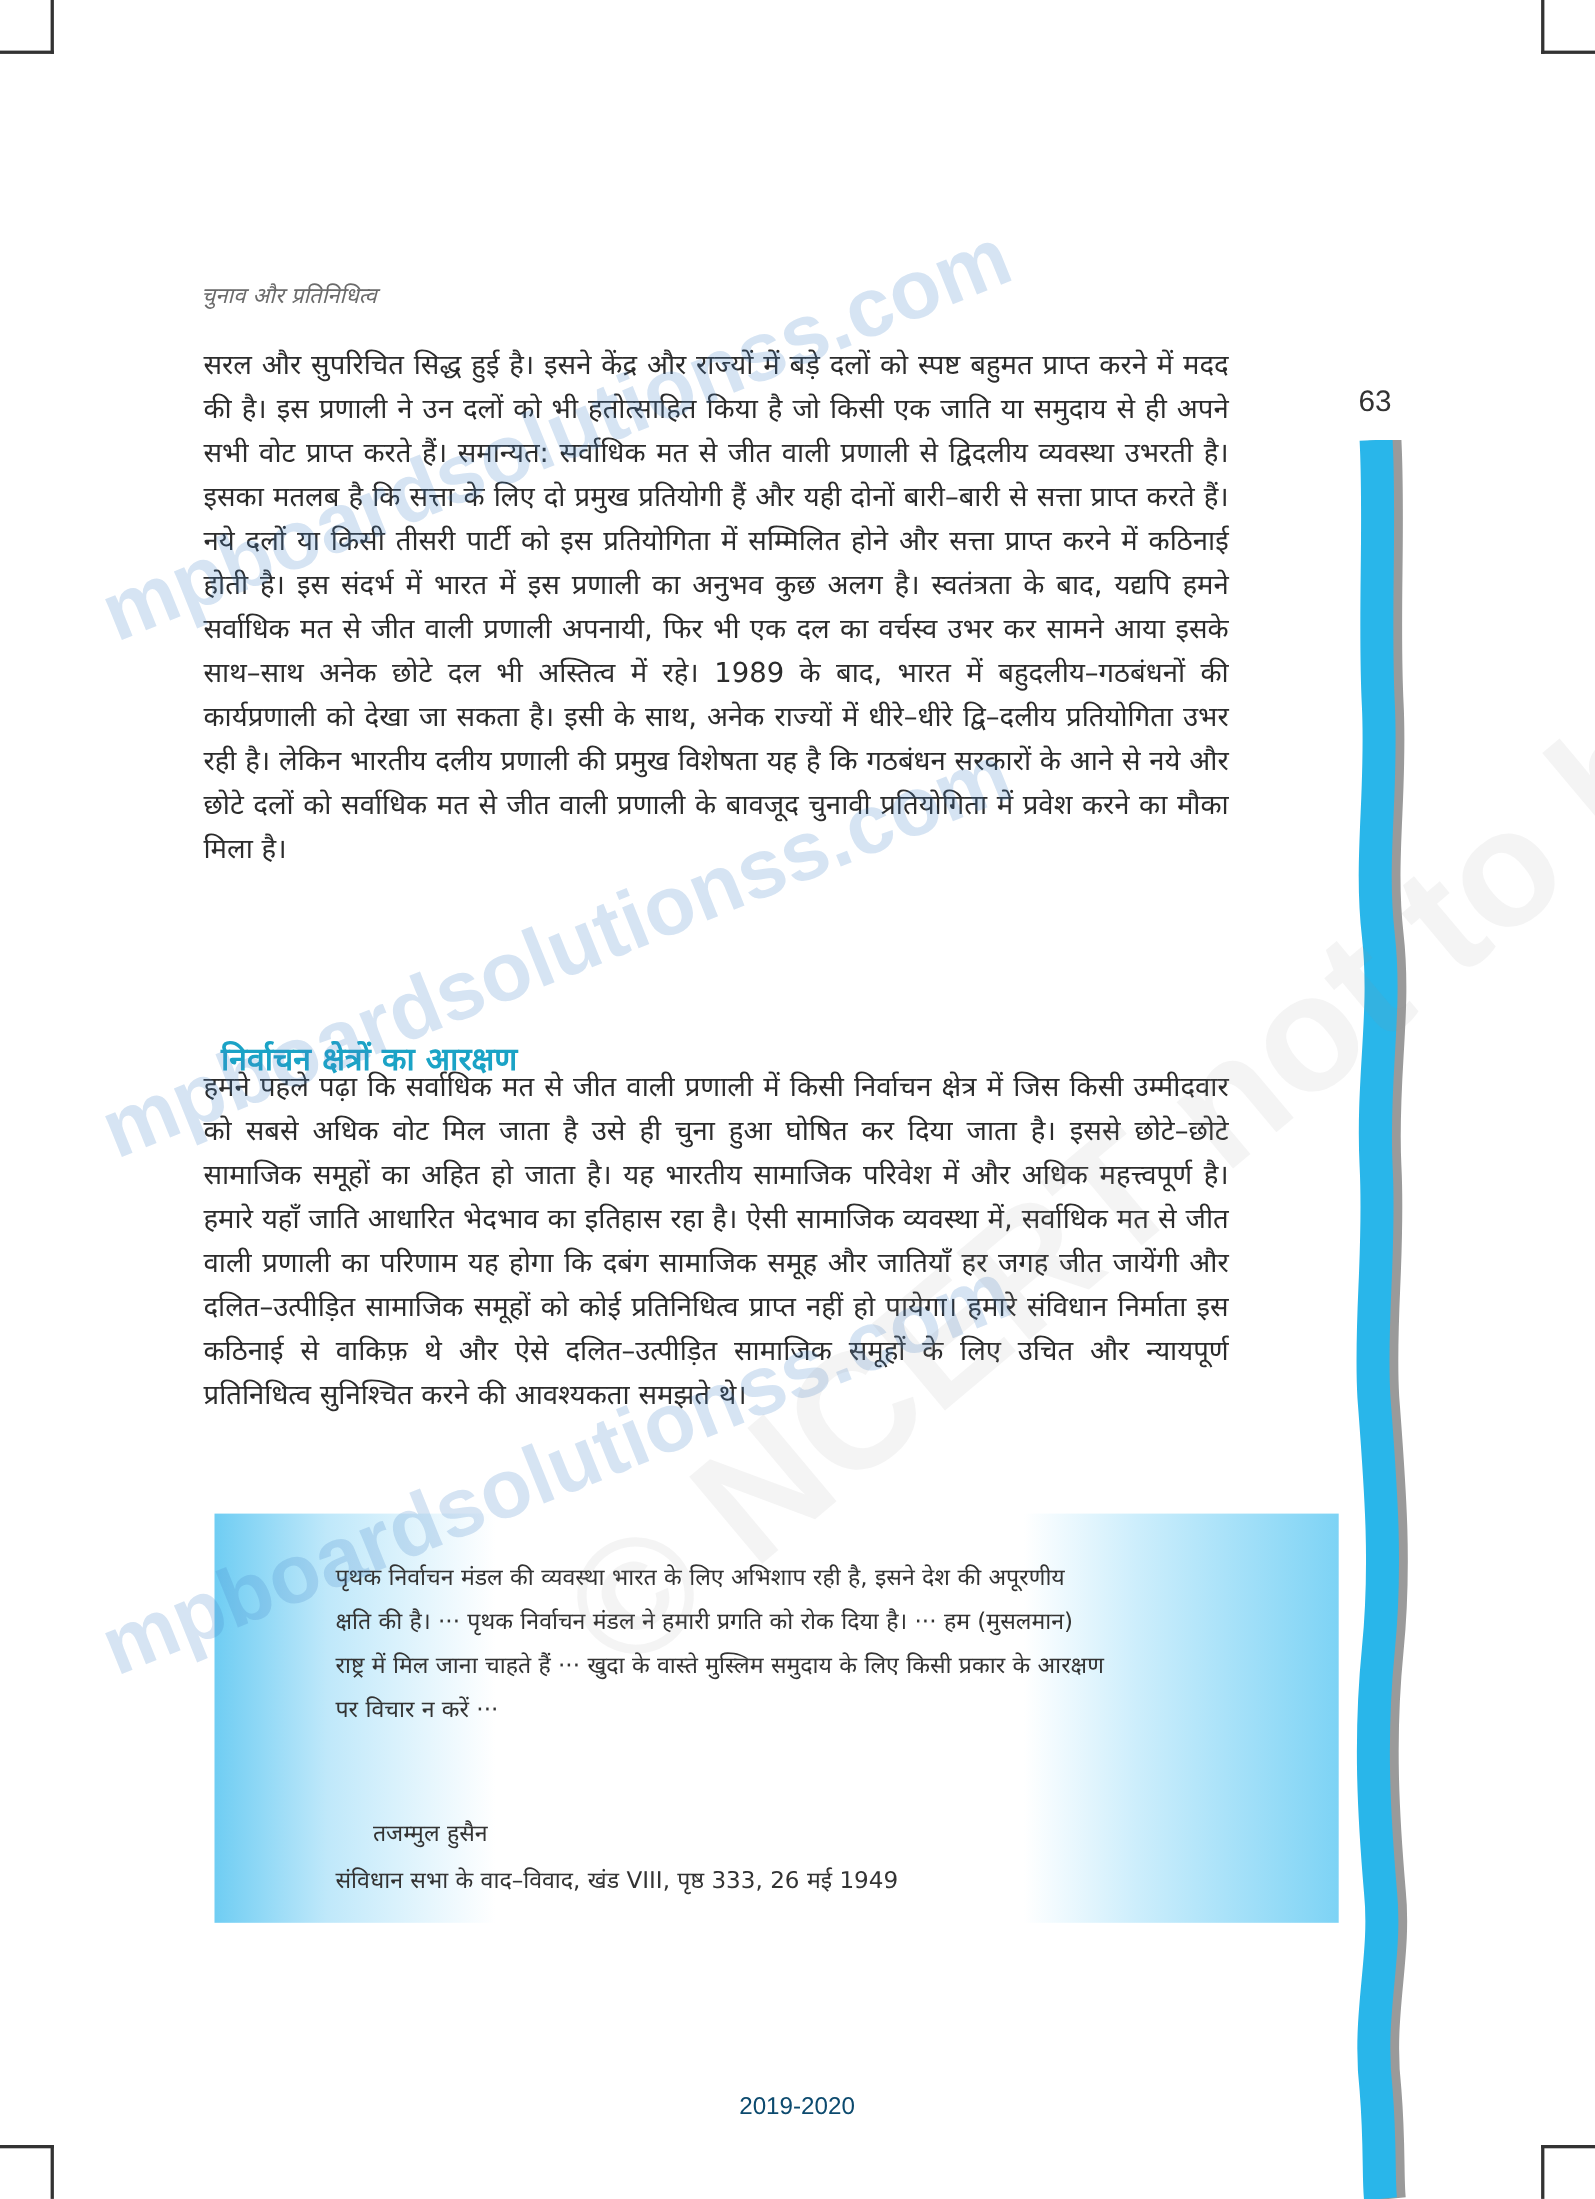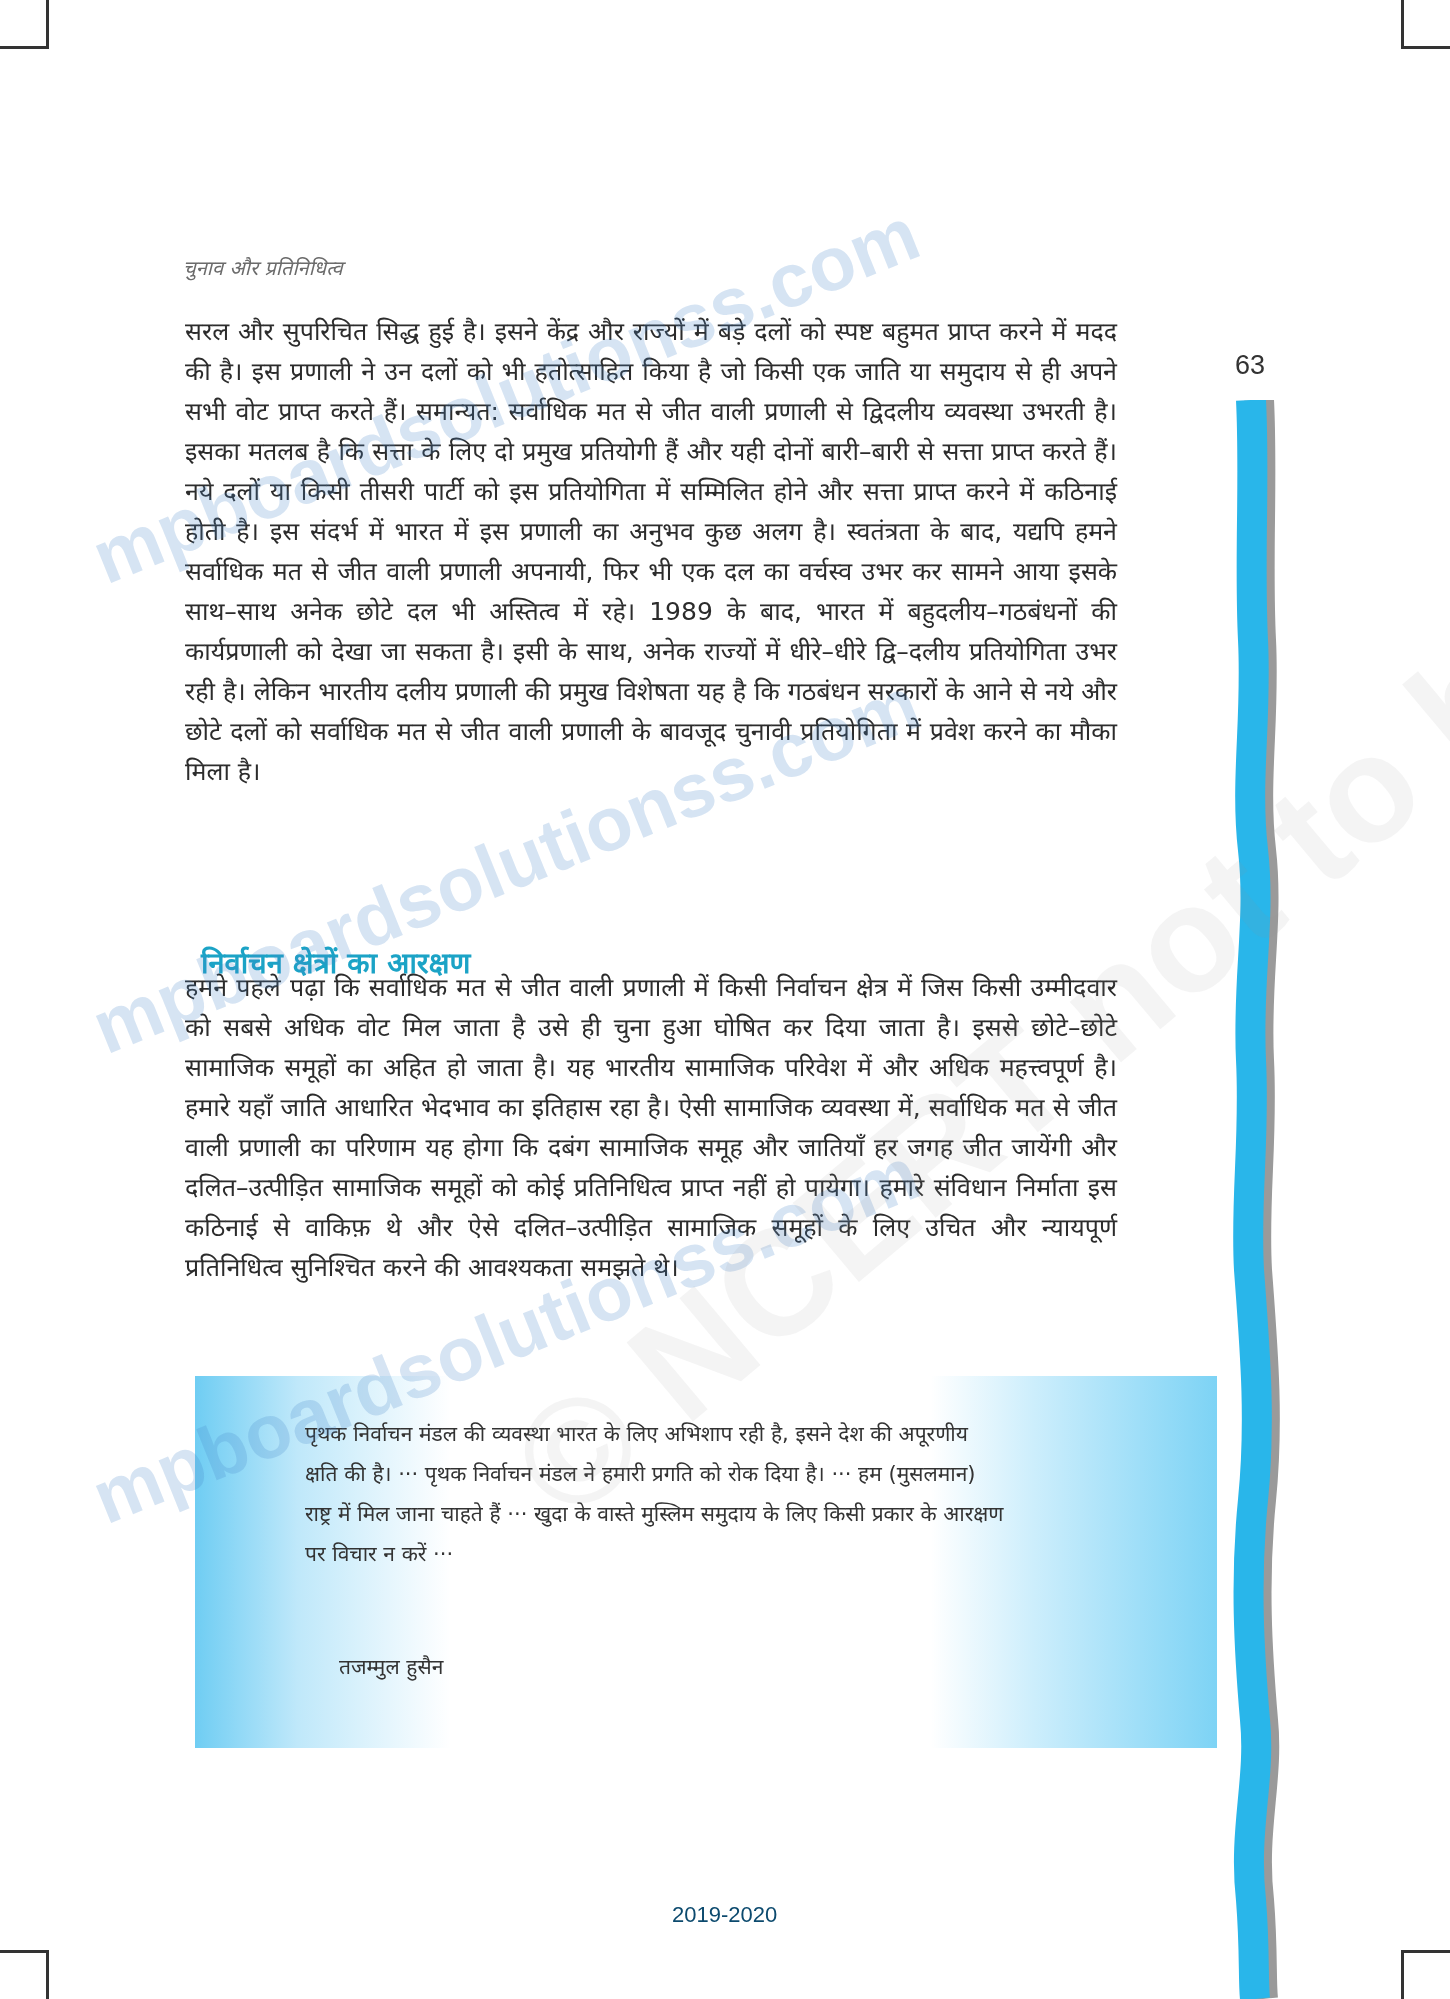--- a/index.html
+++ b/index.html
@@ -84,20 +84,21 @@
 
 <p class="content para para1" style="position:absolute;">सरल और सुपरिचित सिद्ध हुई है। इसने केंद्र और राज्यों में बड़े दलों को स्पष्ट बहुमत प्राप्त करने में मदद की है। इस प्रणाली ने उन दलों को भी हतोत्साहित किया है जो किसी एक जाति या समुदाय से ही अपने सभी वोट प्राप्त करते हैं। समान्यत: सर्वाधिक मत से जीत वाली प्रणाली से द्विदलीय व्यवस्था उभरती है। इसका मतलब है कि सत्ता के लिए दो प्रमुख प्रतियोगी हैं और यही दोनों बारी–बारी से सत्ता प्राप्त करते हैं। नये दलों या किसी तीसरी पार्टी को इस प्रतियोगिता में सम्मिलित होने और सत्ता प्राप्त करने में कठिनाई होती है। इस संदर्भ में भारत में इस प्रणाली का अनुभव कुछ अलग है। स्वतंत्रता के बाद, यद्यपि हमने सर्वाधिक मत से जीत वाली प्रणाली अपनायी, फिर भी एक दल का वर्चस्व उभर कर सामने आया इसके साथ–साथ अनेक छोटे दल भी अस्तित्व में रहे। 1989 के बाद, भारत में बहुदलीय–गठबंधनों की कार्यप्रणाली को देखा जा सकता है। इसी के साथ, अनेक राज्यों में धीरे–धीरे द्वि–दलीय प्रतियोगिता उभर रही है। लेकिन भारतीय दलीय प्रणाली की प्रमुख विशेषता यह है कि गठबंधन सरकारों के आने से नये और छोटे दलों को सर्वाधिक मत से जीत वाली प्रणाली के बावजूद चुनावी प्रतियोगिता में प्रवेश करने का मौका मिला है।</p>
 
 <h2 class="section-heading">निर्वाचन क्षेत्रों का आरक्षण</h2>
 
 <p class="content para para2" style="position:absolute;">हमने पहले पढ़ा कि सर्वाधिक मत से जीत वाली प्रणाली में किसी निर्वाचन क्षेत्र में जिस किसी उम्मीदवार को सबसे अधिक वोट मिल जाता है उसे ही चुना हुआ घोषित कर दिया जाता है। इससे छोटे–छोटे सामाजिक समूहों का अहित हो जाता है। यह भारतीय सामाजिक परिवेश में और अधिक महत्त्वपूर्ण है। हमारे यहाँ जाति आधारित भेदभाव का इतिहास रहा है। ऐसी सामाजिक व्यवस्था में, सर्वाधिक मत से जीत वाली प्रणाली का परिणाम यह होगा कि दबंग सामाजिक समूह और जातियाँ हर जगह जीत जायेंगी और दलित–उत्पीड़ित सामाजिक समूहों को कोई प्रतिनिधित्व प्राप्त नहीं हो पायेगा। हमारे संविधान निर्माता इस कठिनाई से वाकिफ़ थे और ऐसे दलित–उत्पीड़ित सामाजिक समूहों के लिए उचित और न्यायपूर्ण प्रतिनिधित्व सुनिश्चित करने की आवश्यकता समझते थे।</p>
 
 <div class="quote-box">
   <p class="quote-text">पृथक निर्वाचन मंडल की व्यवस्था भारत के लिए अभिशाप रही है, इसने देश की अपूरणीय क्षति की है। ··· पृथक निर्वाचन मंडल ने हमारी प्रगति को रोक दिया है। ··· हम (मुसलमान) राष्ट्र में मिल जाना चाहते हैं ··· खुदा के वास्ते मुस्लिम समुदाय के लिए किसी प्रकार के आरक्षण पर विचार न करें ···</p>
   <div class="quote-author">तजम्मुल हुसैन</div>
+  <div class="quote-source">संविधान सभा के वाद–विवाद, खंड VIII, पृष्ठ 333, 26 मई 1949</div>
 </div>
 
 <svg class="wave-strip" viewBox="0 0 60 1599" preserveAspectRatio="none">
   <path d="M26 0 C30 80, 24 160, 28 240 C32 320, 20 380, 28 450 C36 520, 22 580, 26 660 C30 740, 20 800, 24 870 C30 950, 36 1020, 28 1100 C20 1180, 24 1250, 30 1320 C36 1380, 18 1430, 26 1500 C30 1550, 28 1580, 30 1599" stroke="#9a9a9a" stroke-width="30" fill="none" transform="translate(8,0)"></path>
   <path d="M26 0 C30 80, 24 160, 28 240 C32 320, 20 380, 28 450 C36 520, 22 580, 26 660 C30 740, 20 800, 24 870 C30 950, 36 1020, 28 1100 C20 1180, 24 1250, 30 1320 C36 1380, 18 1430, 26 1500 C30 1550, 28 1580, 30 1599" stroke="#29b6ea" stroke-width="30" fill="none"></path>
 </svg>
 
 <div class="footer-year">2019-2020</div>
 
 <div class="watermark wm1">mpboardsolutionss.com</div>

